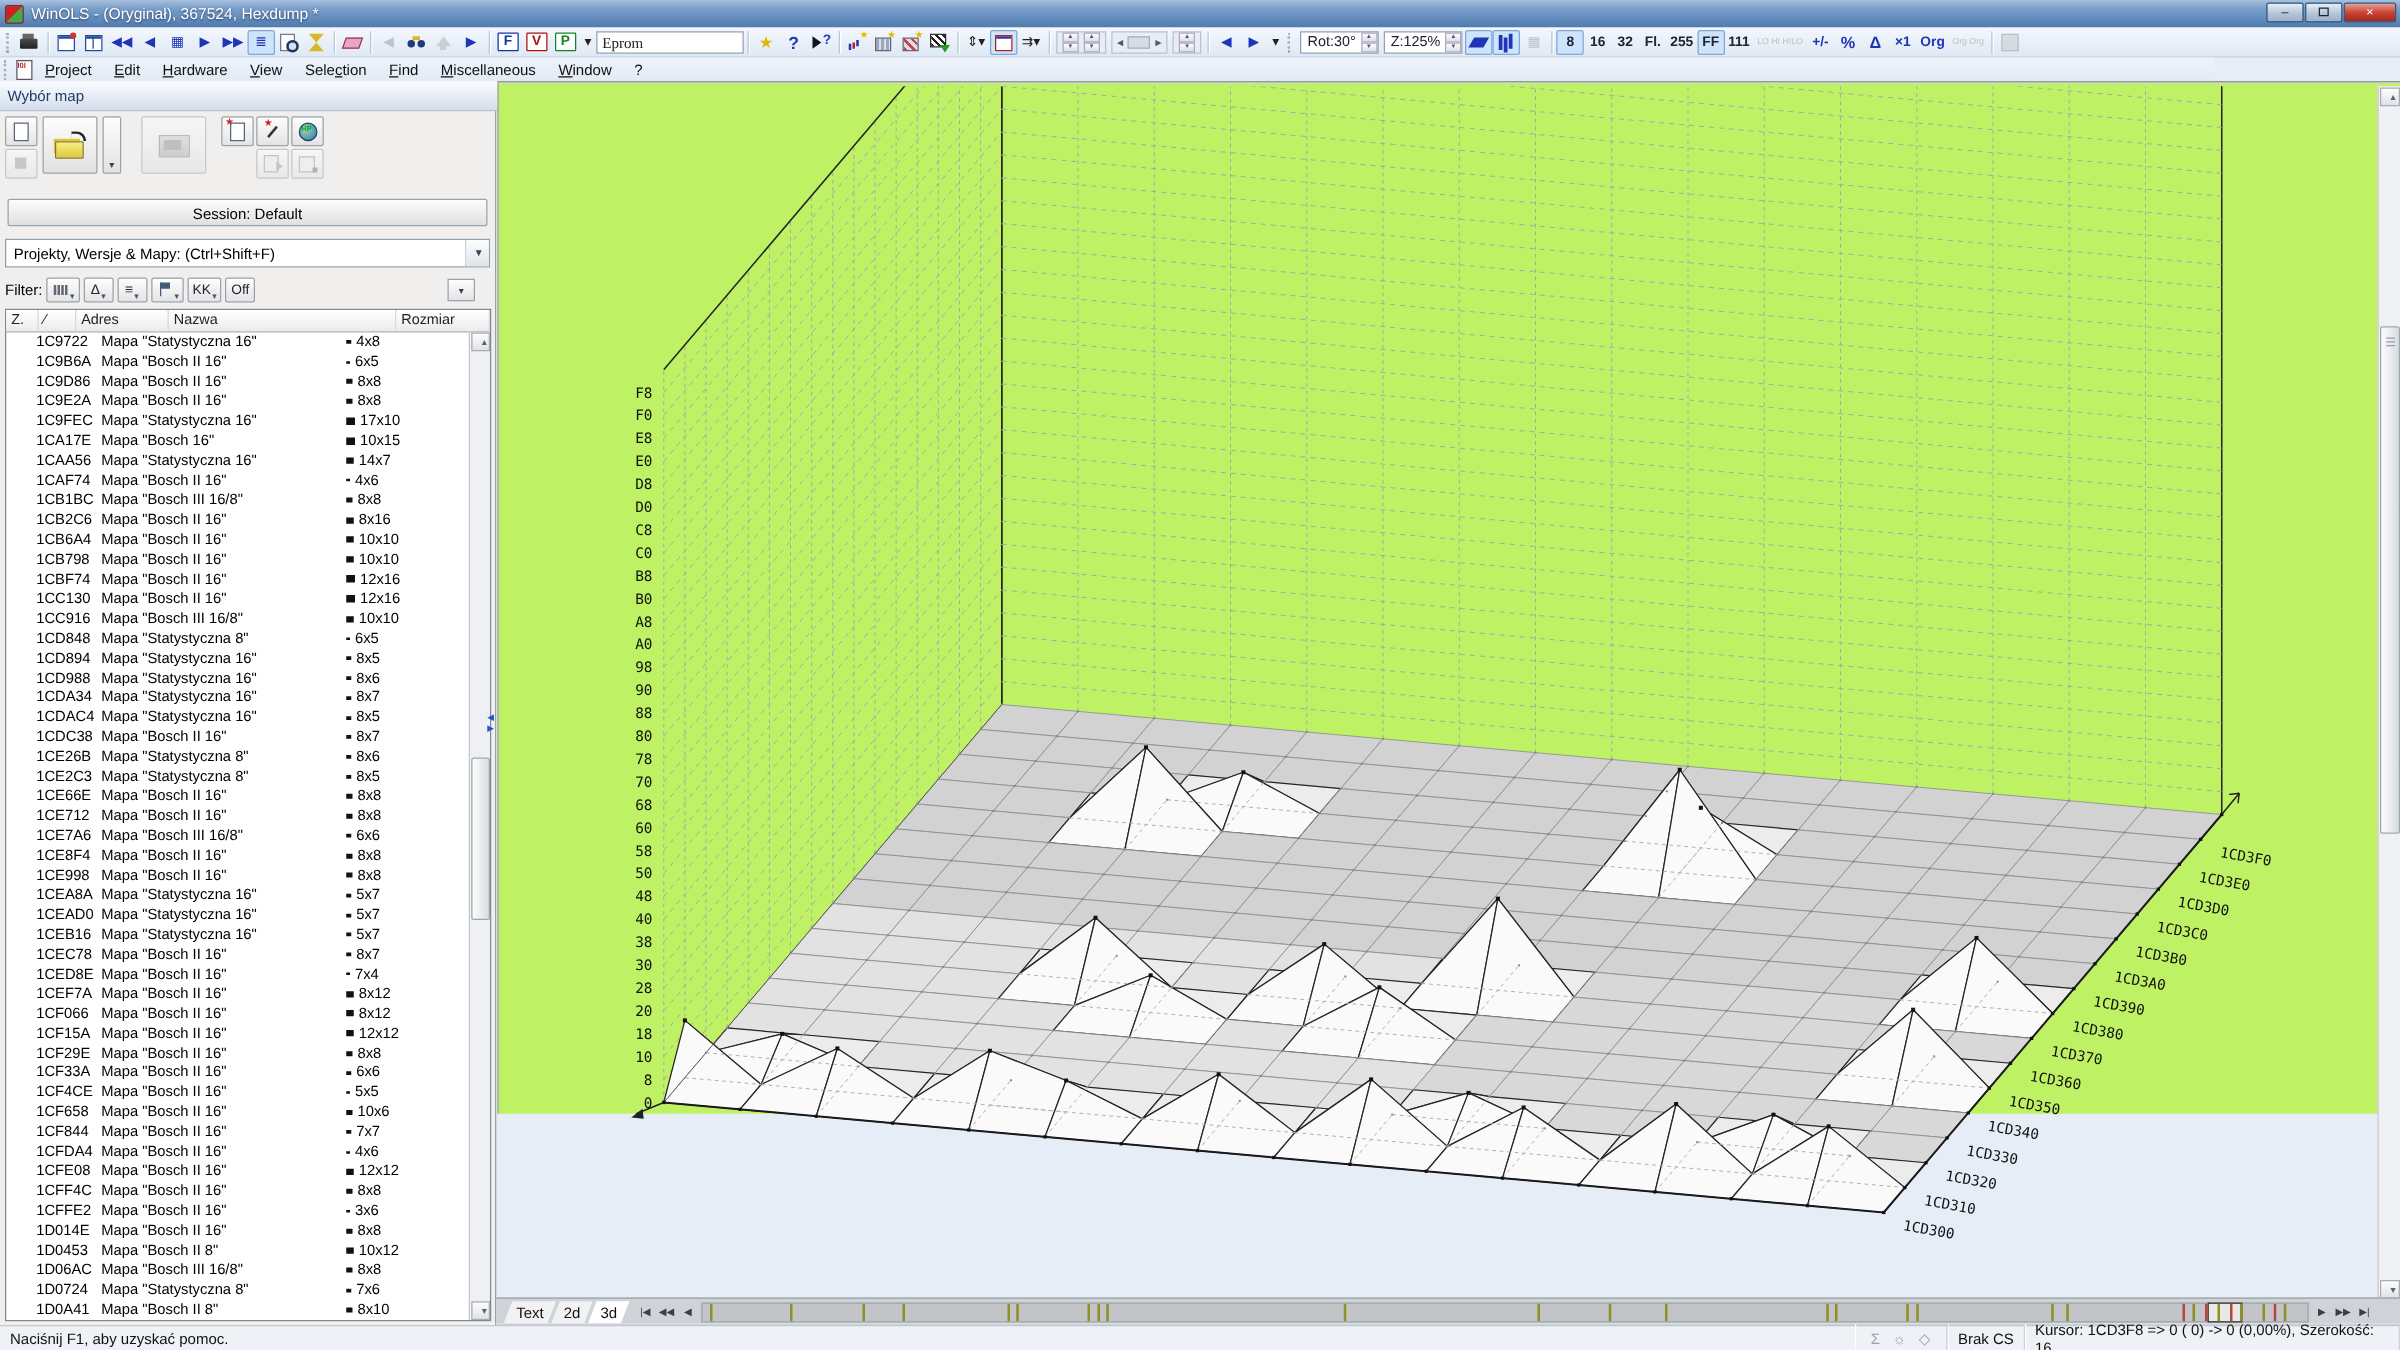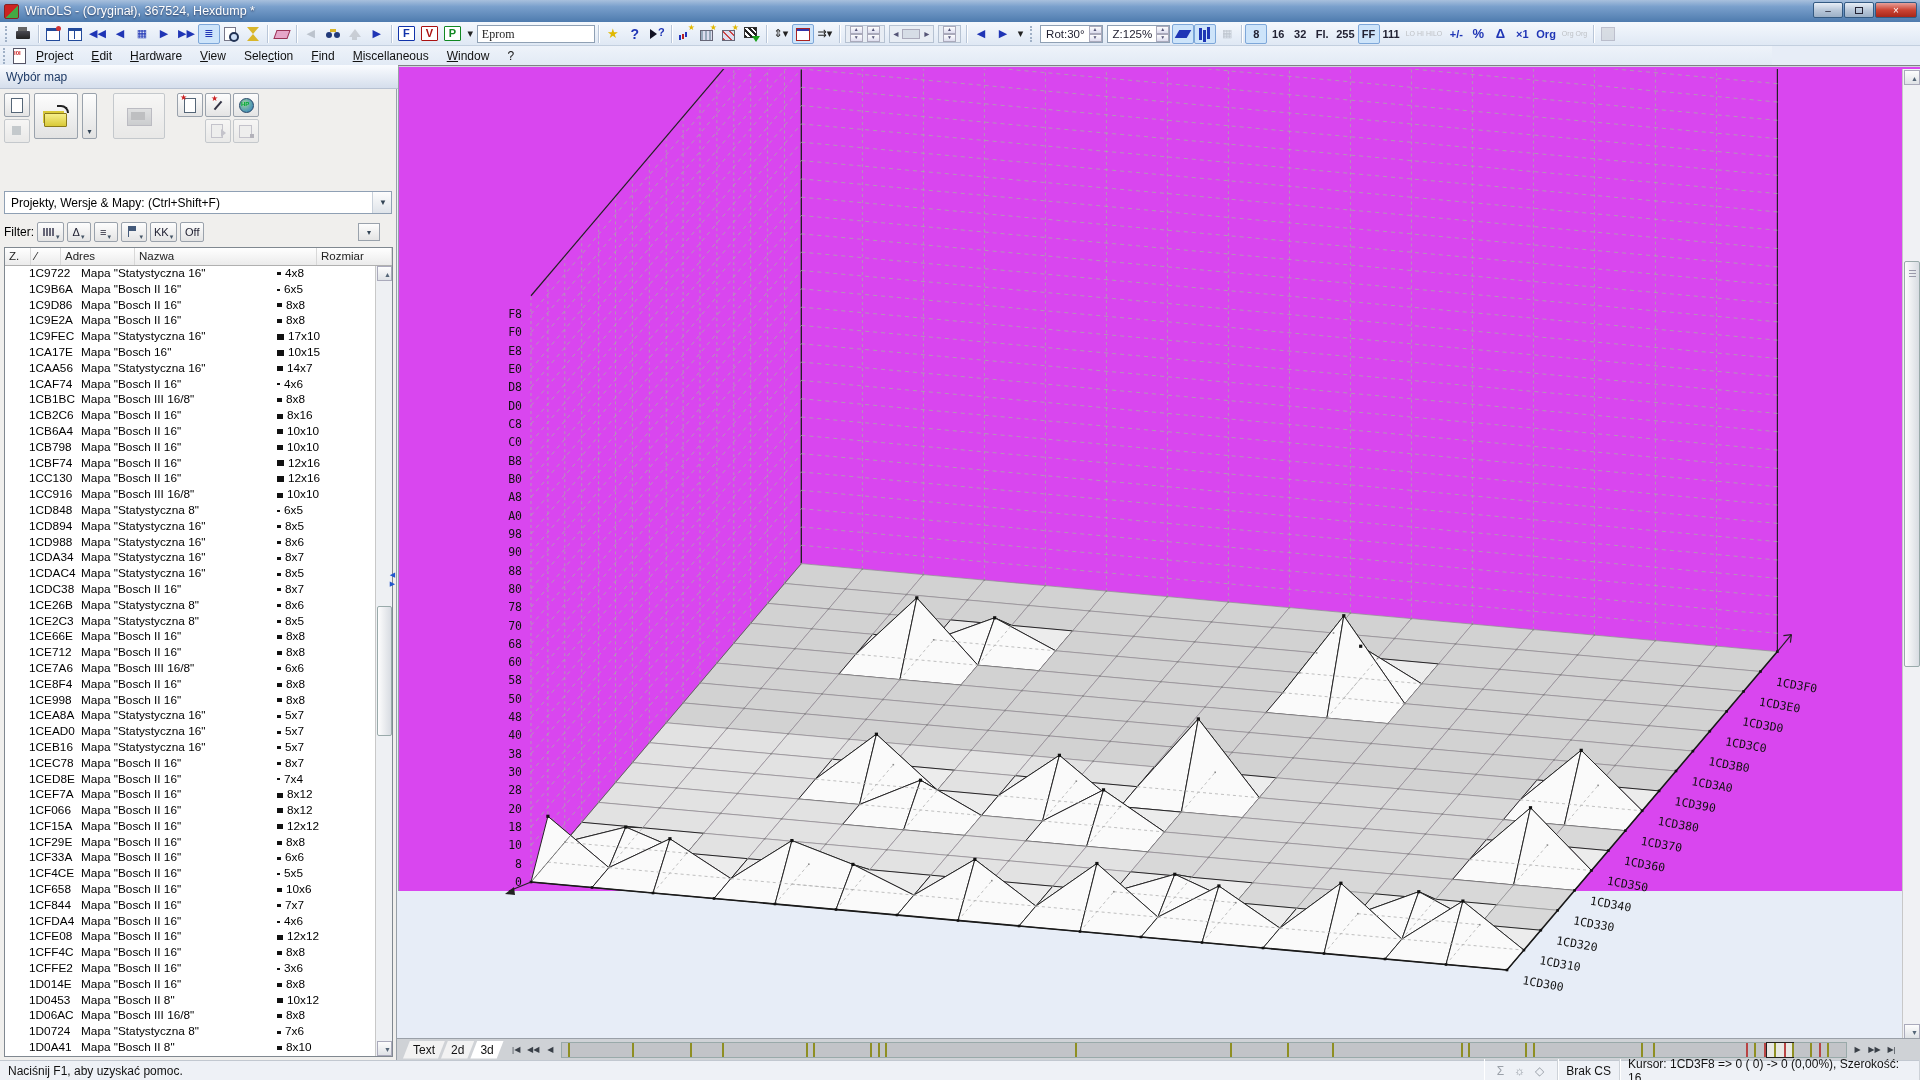--- a/index.html
+++ b/index.html
@@ -155,21 +155,21 @@
   .c-size{flex:1;display:flex;align-items:center;gap:4px;}
   .szglyph{display:inline-block;background:#111;}
   #t-scroll{position:absolute;right:0;top:18px;width:17px;bottom:0;background:#eef0f3;border-left:1px solid #c8c8c8;}
   .sarrow{position:absolute;left:1px;width:15px;height:15px;background:linear-gradient(#fdfdfd,#dfe2e6);
     border:1px solid #aab;color:#567;font-size:7px;text-align:center;line-height:13px;}
   #t-thumb{position:absolute;left:1px;top:340px;width:15px;height:130px;background:linear-gradient(90deg,#fdfdfd,#d8dce2);border:1px solid #9aa;border-radius:2px;}
   #p-split{left:388px;top:505px;width:9px;height:40px;display:flex;flex-direction:column;align-items:center;
     color:#2255cc;font-size:7px;line-height:9px;}
 
   
-  #docwin{left:398px;top:65px;width:1522px;height:826px;background:#d946ef;border-top:2px groove #cfd4da;border-left:1px solid #98a0a8;}
+  #docwin{left:398px;top:65px;width:1522px;height:826px;background:#bef264;border-top:2px groove #cfd4da;border-left:1px solid #98a0a8;}
   #plot3d{position:absolute;left:1px;top:2px;}
   #vscroll{position:absolute;right:0;top:2px;width:18px;height:971px;background:#f0f1f4;border-left:1px solid #c8c8c8;}
   #vs-thumb{position:absolute;left:1px;top:192px;width:16px;height:406px;background:linear-gradient(90deg,#fdfdfd,#d8dce2);border:1px solid #9aa;border-radius:2px;}
   #vs-thumb::after{content:"";position:absolute;left:4px;top:8px;width:7px;height:1px;background:#99a;box-shadow:0 3px 0 #99a,0 6px 0 #99a;}
 
   
   #tabrow{left:397px;top:1038px;width:1523px;height:22px;background:#cfd2d6;border-top:1px solid #9aa0a8;
     display:flex;align-items:center;}
   .dtab{height:18px;padding:1px 10px 0 10px;margin-right:-4px;background:#f2f2f2;color:#111;
     clip-path:polygon(7px 0,100% 0,calc(100% - 7px) 100%,0 100%);font-size:12px;line-height:16px;}
@@ -460,20 +460,21 @@
         <button class="sb dis">
             <span class="ic i-export"></span>
           </button>
         <button class="sb dis">
             <span class="ic i-props"></span>
           </button>
       </div>
     </div>
   </div>
 
+  <button id="p-session" class="abs">Session: Default</button>
 
   <div id="p-combo" class="abs">
     <span>Projekty, Wersje &amp; Mapy:  (Ctrl+Shift+F)</span>
     <button class="cbtn">▼</button>
   </div>
 
   <div id="p-filter" class="abs">
     <span>Filter:</span>
     <span id="filter-btns" style="display:flex;gap:3px">
         <button class="fbtn">

